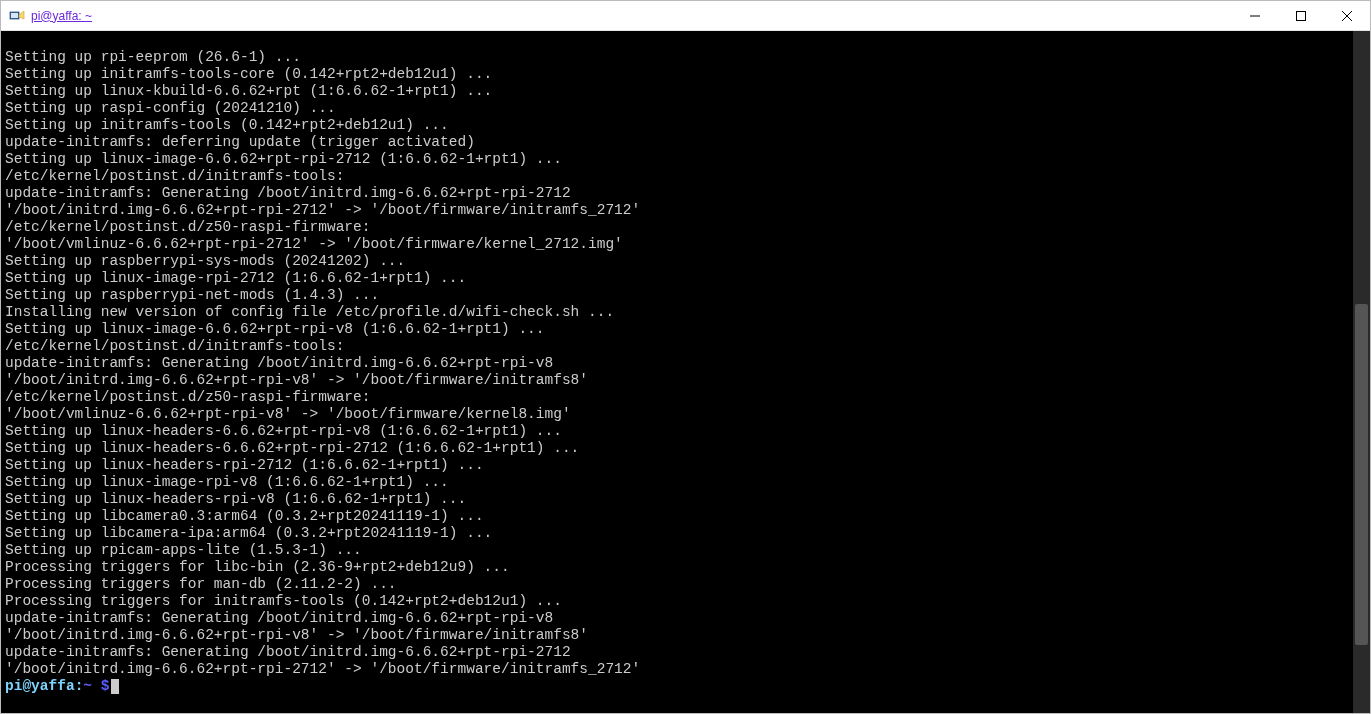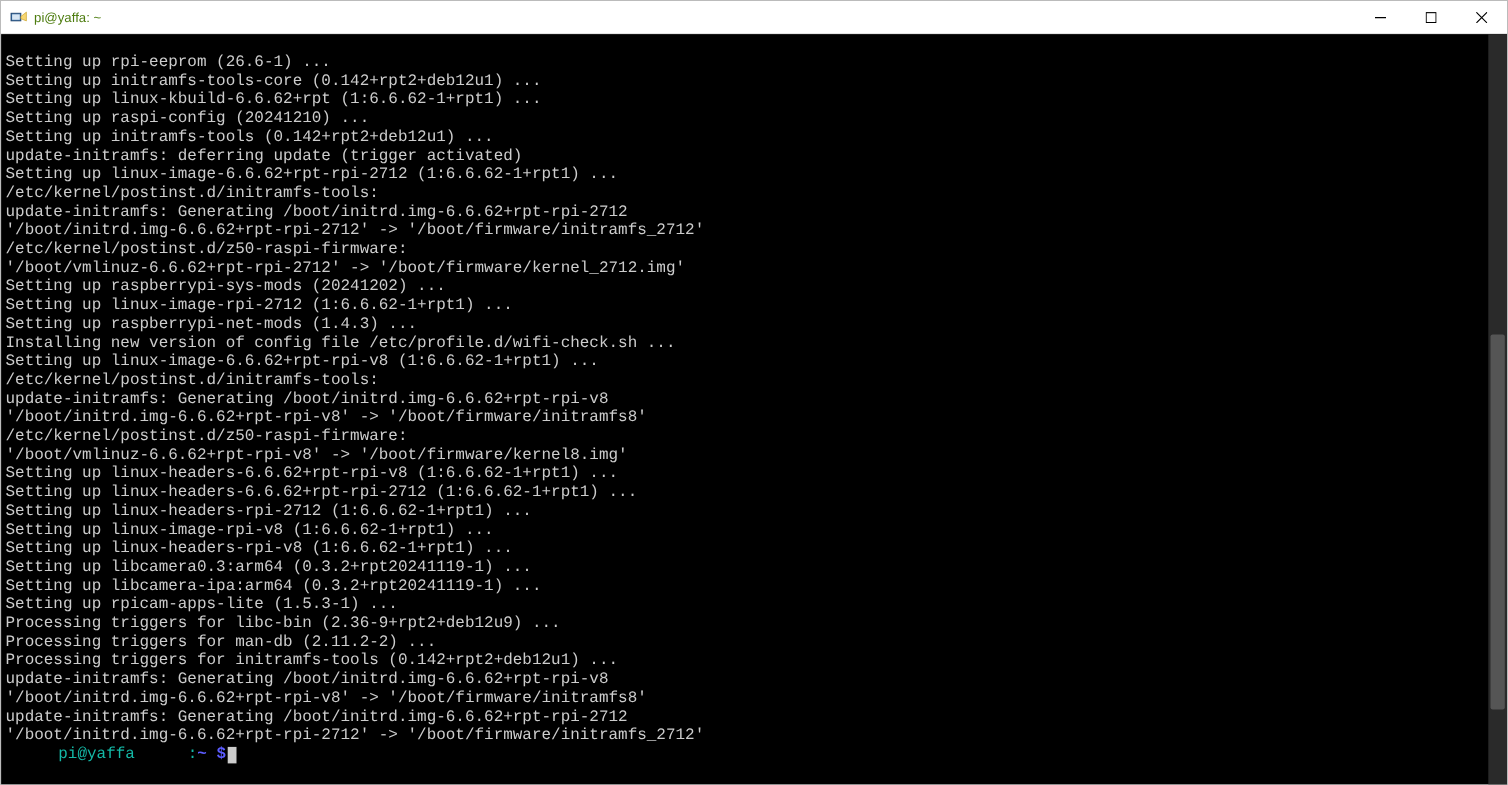--- a/index.html
+++ b/index.html
@@ -1,26 +1,26 @@
 <!DOCTYPE html>
 <html><head>
 <meta charset="utf-8">
 <style>
   * { margin: 0; padding: 0; box-sizing: border-box; }
   html, body { width: 1371px; height: 714px; font-family: "Segoe UI", sans-serif; background: #fff; overflow: hidden; }
   .window { width: 1371px; height: 714px; border: 1px solid #bbb; display: flex; flex-direction: column; background: #fff; }
   .titlebar { height: 30px; display: flex; align-items: center; background: #fff; border-bottom: 1px solid #e5e5e5; }
   .titlebar .app-icon { width: 16px; height: 16px; margin: 0 6px 0 8px; display: inline-flex; align-items: center; justify-content: center; }
-  .titlebar .title { font-size: 12px; color: #4d7c0f; flex: 0 0 auto; }
+  .titlebar .title { font-size: 12px; color: #6d28d9; flex: 0 0 auto; text-decoration: underline; }
   .titlebar .spacer { flex: 1 1 auto; }
   .win-btn { width: 46px; height: 30px; display: flex; align-items: center; justify-content: center; color: #000; font-size: 10px; }
   .win-btn svg { pointer-events: none; }
   .terminal { flex: 1 1 auto; background: #000; color: #ccc; font-family: Consolas, "Liberation Mono", monospace; font-size: 14.5px; line-height: 17px; letter-spacing: 0px; padding: 18px 4px; white-space: pre; overflow: hidden; }
   .line { display: block; }
-  .prompt-user { color: #14b8a6; font-weight: normal; margin-left: 48px; }
+  .prompt-user { color: #7dd3fc; font-weight: bold; }
   .prompt-tilde { color: #5c5cff; font-weight: bold; }
   .prompt-dollar { color: #5c5cff; font-weight: bold; }
   .cursor { display: inline-block; width: 8px; height: 15px; background: #ccc; vertical-align: text-bottom; margin-left: 2px; }
   .scrollbar { position: absolute; right: 1px; top: 31px; bottom: 1px; width: 17px; background: #2a2a2a; }
   .scrollbar-thumb { position: absolute; left: 2px; right: 2px; top: 40%; height: 50%; background: #555; border-radius: 2px; }
 </style>
 </head>
 <body>
 
 <div class="window">

